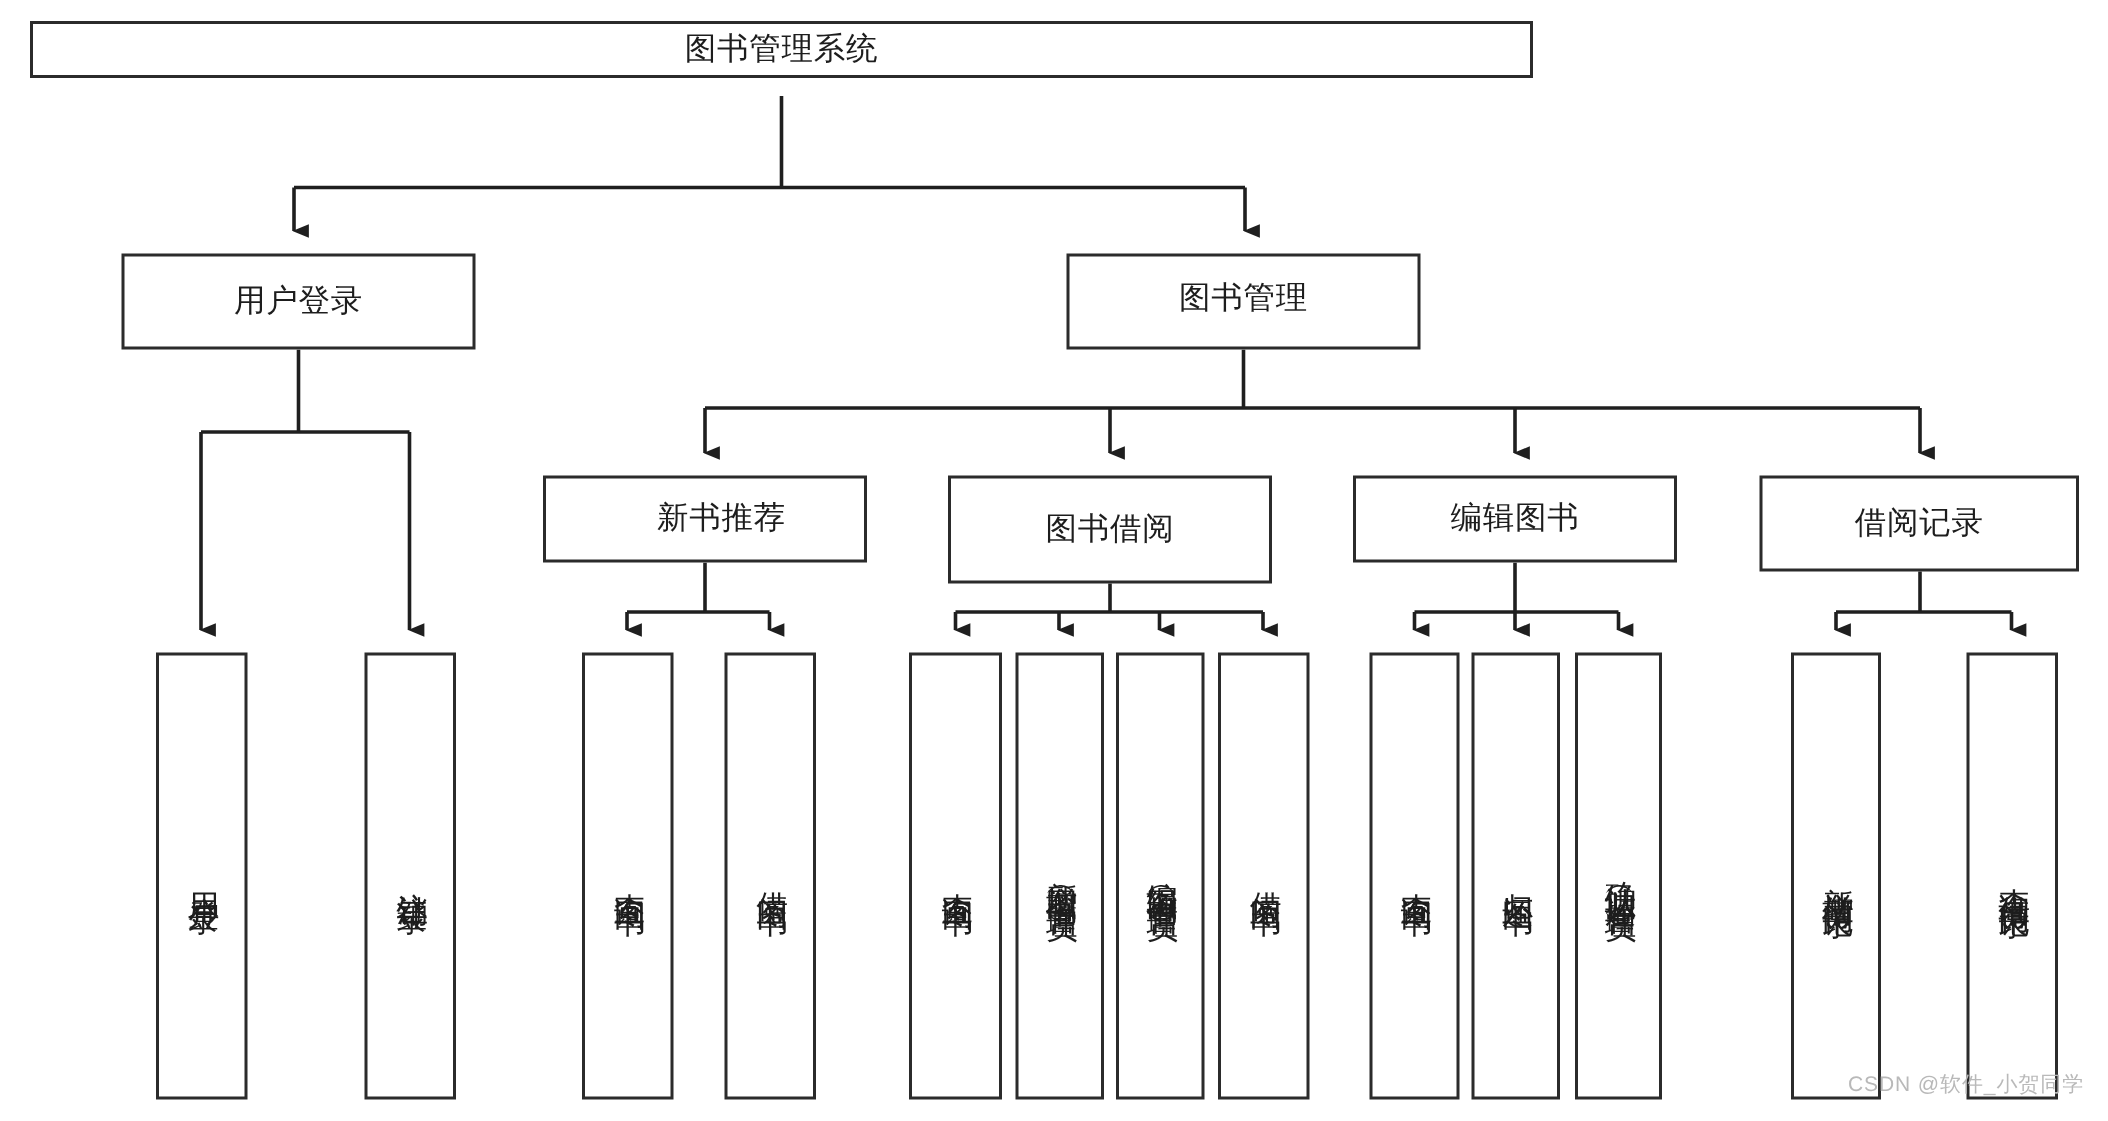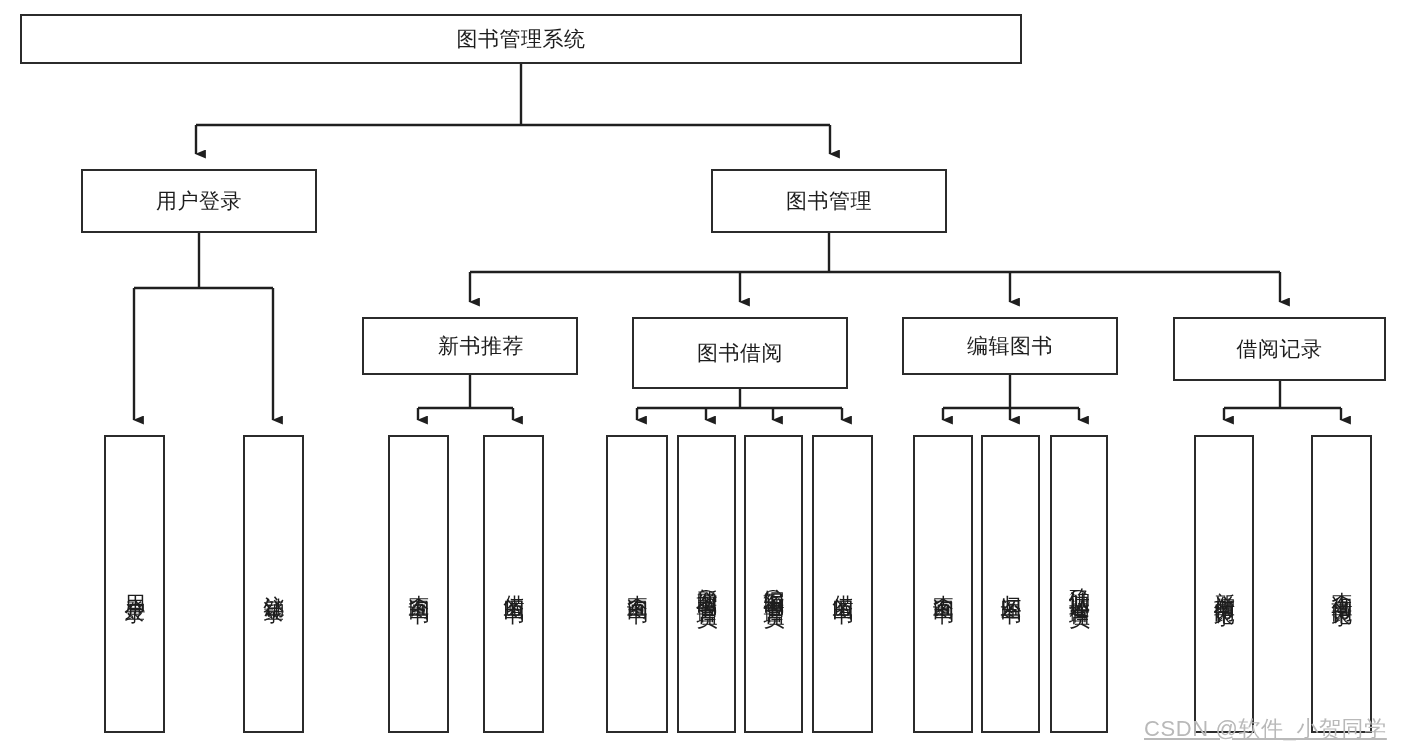--- a/index.html
+++ b/index.html
@@ -49,29 +49,28 @@
   .node.leaf .node-label {
     writing-mode: vertical-rl;
     text-orientation: upright;
     white-space: normal;
     letter-spacing: 3px;
     font-size: 21px;
     max-height: 100%;
   }
   .watermark {
     position: absolute;
-    left: 1144px;
+    left: 1232px;
     top: 714px;
-    font-size: 22px;
+    font-size: 14px;
     color: #b9b9b9;
     letter-spacing: 0.6px;
     z-index: 5;
     white-space: nowrap;
     pointer-events: none;
-    text-decoration: underline;
   }
 </style>
 </head>
 <body>
 
 <div id="diagram-root">
 
   <svg class="connectors" viewBox="0 0 1405 747" xmlns="http://www.w3.org/2000/svg">
     <defs>
       <marker id="arrow" viewBox="0 0 10 12" refX="5" refY="11" markerWidth="9" markerHeight="11" orient="auto-start-reverse" markerUnits="userSpaceOnUse">
@@ -115,28 +114,28 @@
       <path d="M1010,408 L1010,420" marker-end="url(#arrow)"></path>
       <path d="M1079,408 L1079,420" marker-end="url(#arrow)"></path>
 
       <path d="M1280,375 L1280,408"></path>
       <path d="M1224,408 L1341,408"></path>
       <path d="M1224,408 L1224,420" marker-end="url(#arrow)"></path>
       <path d="M1341,408 L1341,420" marker-end="url(#arrow)"></path>
     </g>
   </svg>
 
-  <div class="node" style="left:20px; top:14px; width:1002px; height:50px;">
+  <div class="node" style="left:20px; top:14px; width:1002px; height:38px;">
     <span class="node-label">图书管理系统</span>
   </div>
 
   <div class="node" style="left:81px; top:169px; width:236px; height:64px;">
     <span class="node-label">用户登录</span>
   </div>
-  <div class="node" style="left:711px; top:169px; width:236px; height:64px;">
+  <div class="node" style="left:711px; top:169px; width:236px; height:64px;font-family:Liberation Mono, monospace;">
     <span class="node-label">图书管理</span>
   </div>
 
   <div class="node" style="left:362px; top:317px; width:216px; height:58px;padding-left:22px;">
     <span class="node-label">新书推荐</span>
   </div>
   <div class="node" style="left:632px; top:317px; width:216px; height:72px;">
     <span class="node-label">图书借阅</span>
   </div>
   <div class="node" style="left:902px; top:317px; width:216px; height:58px;">

